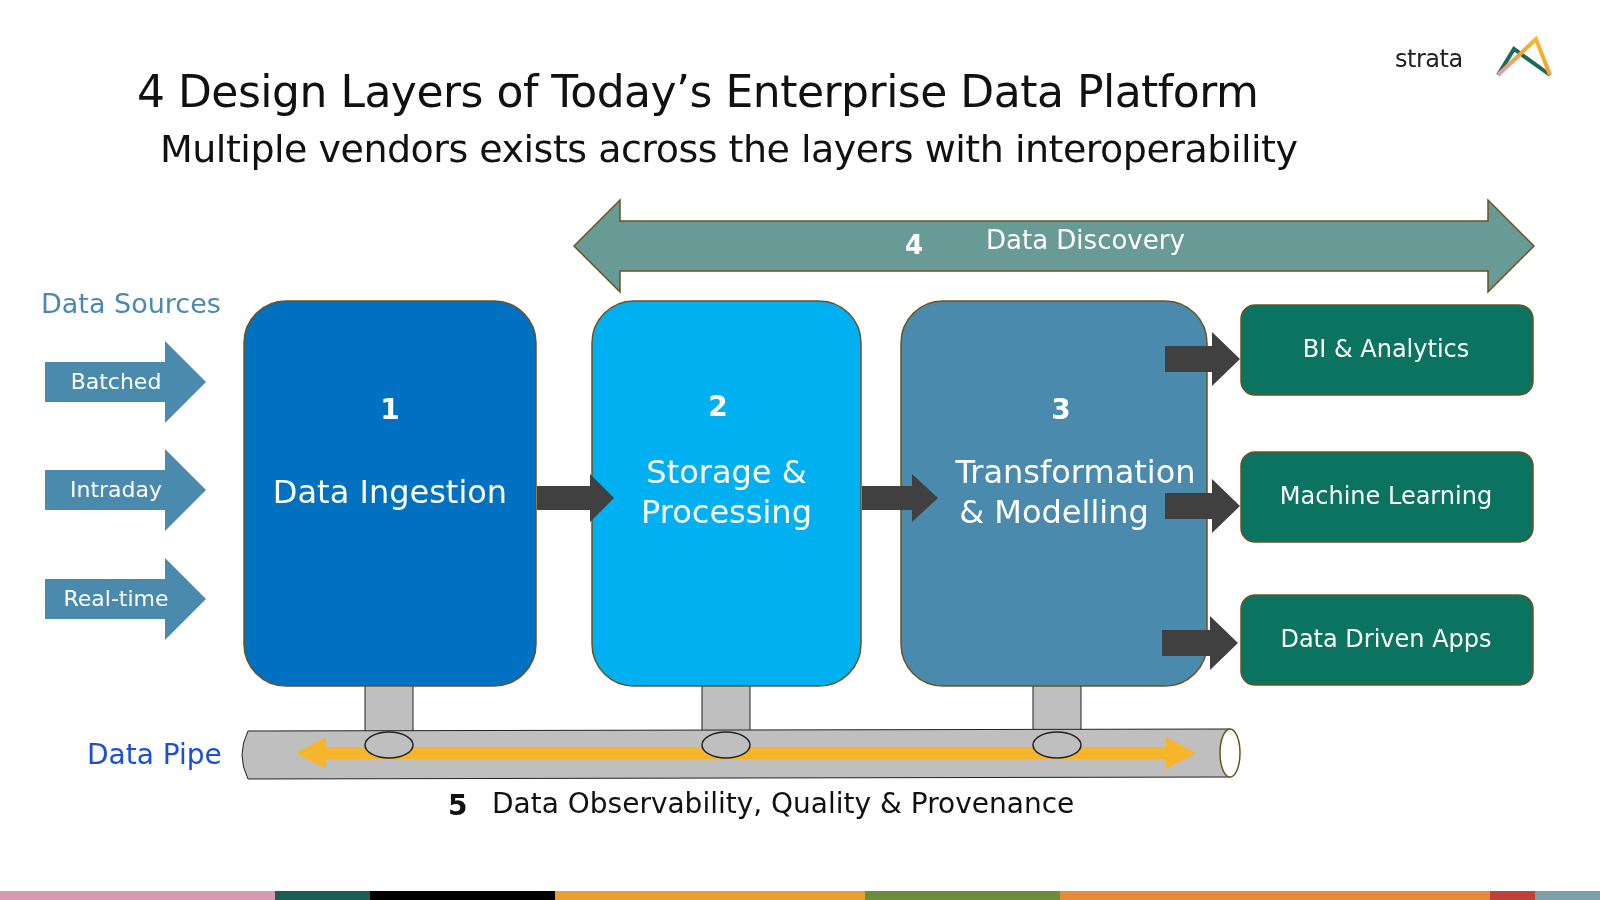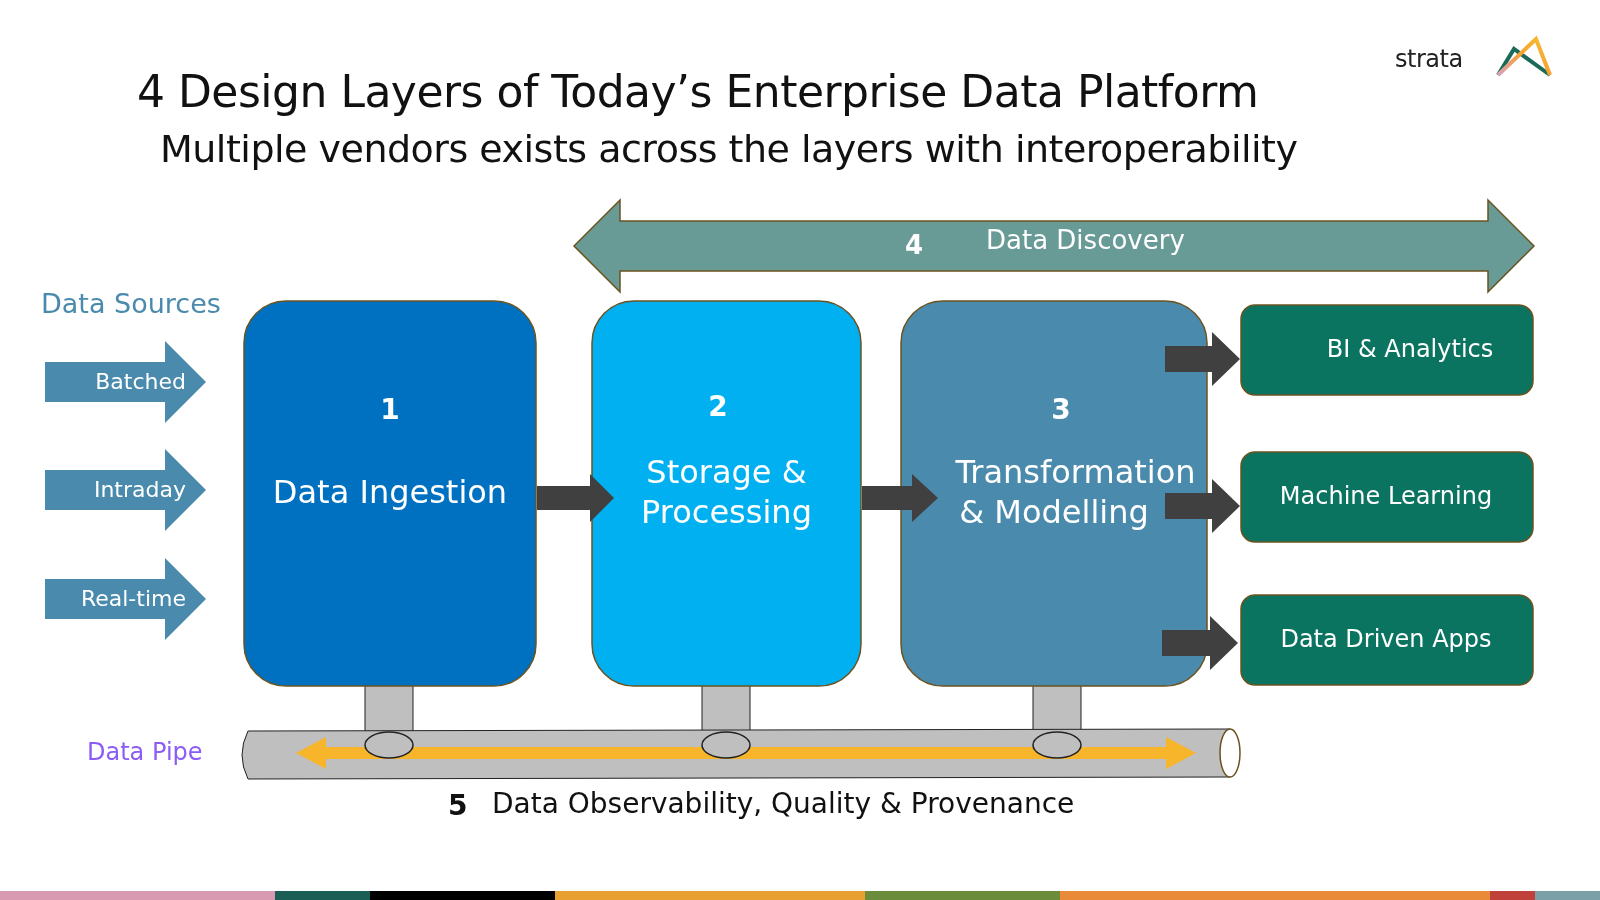--- a/index.html
+++ b/index.html
@@ -4,25 +4,25 @@
 <style>
   html,body{margin:0;padding:0;background:#fff;}
   body{width:1600px;height:900px;position:relative;overflow:hidden;font-family:"DejaVu Sans","Liberation Sans",sans-serif;}
   .abs{position:absolute;}
   #title{left:137px;top:66px;font-size:44px;color:#111;white-space:nowrap;letter-spacing:-0.5px;}
   #subtitle{left:137px;top:127px;font-size:38px;color:#111;white-space:nowrap;letter-spacing:-0.5px;margin-left:23px;}
   #logo-text{left:1395px;top:45px;font-size:24px;color:#222;letter-spacing:-0.5px;}
   svg.diagram{position:absolute;left:0;top:0;}
   .lbl{position:absolute;color:#fff;white-space:nowrap;text-align:center;}
   #ds-title{left:41px;top:288px;font-size:27px;color:#4a8aad;}
-  .src-label{font-size:22px;width:140px;text-align:right;}
+  .src-label{font-size:22px;width:140px;}
   .layer-num{font-size:28px;font-weight:bold;}
   .layer-name{font-size:32px;line-height:40px;}
   .out-label{font-size:24px;width:290px;}
-  #pipe-label{left:87px;top:738px;font-size:24px;color:#8b5cf6;}
+  #pipe-label{left:87px;top:738px;font-size:28px;color:#1d4ed8;}
   #obs-num{left:448px;top:789px;font-size:28px;font-weight:bold;color:#111;}
   #obs-label{left:492px;top:787px;font-size:28px;color:#111;white-space:nowrap;}
   #bottom-strip{left:0;top:891px;width:1600px;height:9px;}
 </style>
 </head>
 <body>
 
 <div id="title" class="abs">4 Design Layers of Today’s Enterprise Data Platform</div>
 <div id="subtitle" class="abs">Multiple vendors exists across the layers with interoperability</div>
 
@@ -88,21 +88,21 @@
 <div class="lbl layer-name" style="left:244px;width:292px;top:472px;">Data Ingestion</div>
 
 <div class="lbl layer-num" style="left:592px;width:252px;top:390px;">2</div>
 <div class="lbl layer-name" style="left:592px;width:269px;top:452px;">Storage &amp;</div>
 <div class="lbl layer-name" style="left:592px;width:269px;top:492px;">Processing</div>
 
 <div class="lbl layer-num" style="left:901px;width:320px;top:393px;">3</div>
 <div class="lbl layer-name" style="left:901px;width:349px;top:452px;">Transformation</div>
 <div class="lbl layer-name" style="left:901px;width:306px;top:492px;">&amp; Modelling</div>
 
-<div class="lbl out-label" style="left:1241px;top:335px;padding-left:24px;">BI &amp; Analytics</div>
+<div class="lbl out-label" style="left:1241px;top:335px;">BI &amp; Analytics</div>
 <div class="lbl out-label" style="left:1241px;top:482px;">Machine Learning</div>
 <div class="lbl out-label" style="left:1241px;top:625px;text-align:center;">Data Driven Apps</div>
 
 <div id="pipe-label" class="abs">Data Pipe</div>
 <div id="obs-num" class="abs">5</div>
 <div id="obs-label" class="abs">Data Observability, Quality &amp; Provenance</div>
 
 <svg id="bottom-strip" class="abs" width="1600" height="9">
   <rect x="0" y="0" width="275" height="9" fill="#d89ab0"></rect>
   <rect x="275" y="0" width="95" height="9" fill="#1a5e55"></rect>

